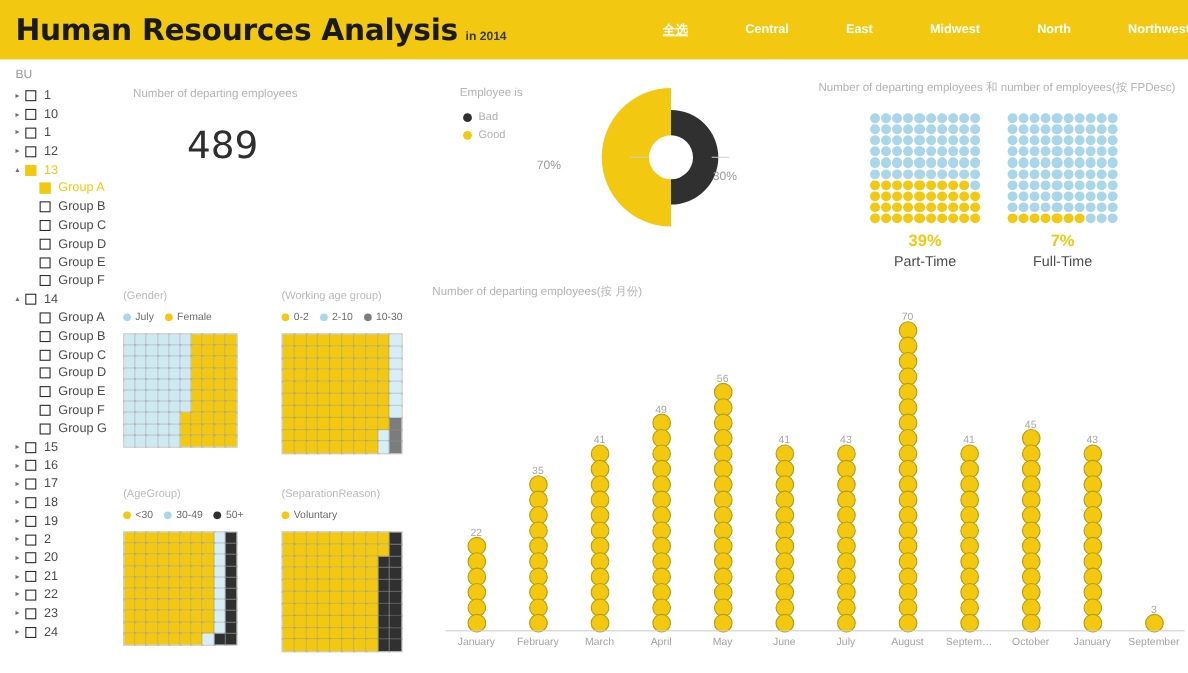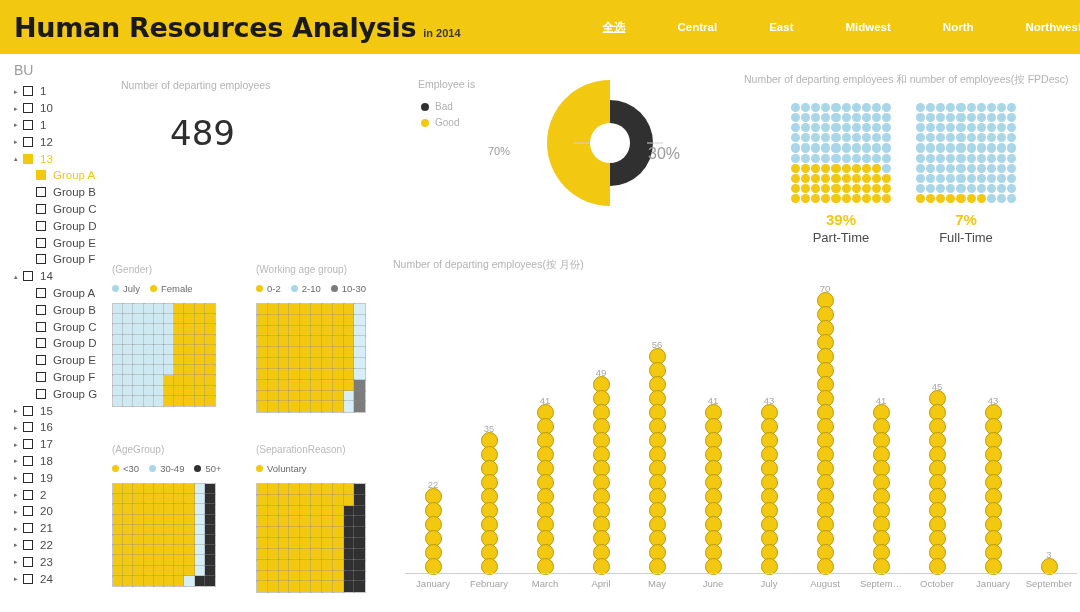--- a/index.html
+++ b/index.html
@@ -26,21 +26,21 @@
     color: #ffffff; font-size: 11.5px; font-weight: bold;
     padding: 4px 10px; margin: 0 16px; cursor: pointer; white-space: nowrap;
   }
   .nav-item.active { text-decoration: underline; }
 
   
   .sidebar {
     position: absolute; left: 0; top: 54px; width: 110px; height: 558px;
     overflow: hidden; padding: 8px 0 0 14px;
   }
-  .sidebar-title { font-size: 14px; color: #9b9b9b; margin-bottom: 5px; }
+  .sidebar-title { font-size: 11px; color: #9b9b9b; margin-bottom: 5px; }
   .tree-row { display: flex; align-items: center; height: 16.8px; cursor: pointer; }
   .tree-row.lvl1 { padding-left: 0px; }
   .tree-row.lvl2 { padding-left: 22px; }
   .arrow {
     width: 9px; font-size: 7px; color: #6d6d6d; line-height: 1;
     display: inline-block; text-align: left;
   }
   .cbox {
     width: 10px; height: 10px; border: 1.6px solid #2b2b2b;
     background: #ffffff; margin-right: 7px; flex: 0 0 auto;
@@ -67,21 +67,21 @@
   .donut-legend-title { position: absolute; left: 418px; top: 78px; }
   .legend { display: flex; align-items: center; margin-top: 5px; }
   .legend .dot { width: 8px; height: 8px; border-radius: 50%; margin-right: 6px; flex: 0 0 auto; }
   .legend .lab { font-size: 10px; color: #b0b0b0; }
   .donut-legend-items { position: absolute; left: 421px; top: 96px; }
   .donut-wrap { position: absolute; left: 545px; top: 78px; width: 130px; height: 130px; }
   .pct-left {
     position: absolute; left: 488px; top: 145px; font-size: 11px; color: #9a9a9a;
   }
   .pct-right {
-    position: absolute; left: 648px; top: 145px; font-size: 16px; color: #9a9a9a;
+    position: absolute; left: 648px; top: 155px; font-size: 11px; color: #9a9a9a;
   }
 
   
   .waffle-title { position: absolute; left: 744px; top: 73px; }
   .waffle-block { position: absolute; text-align: center; }
   .waffle-grid {
     display: grid; grid-template-columns: repeat(10, 1fr);
     gap: 1px; width: 100px; height: 100px;
   }
   .waffle-grid .cell { border-radius: 50%; width: 100%; aspect-ratio: 1; }

